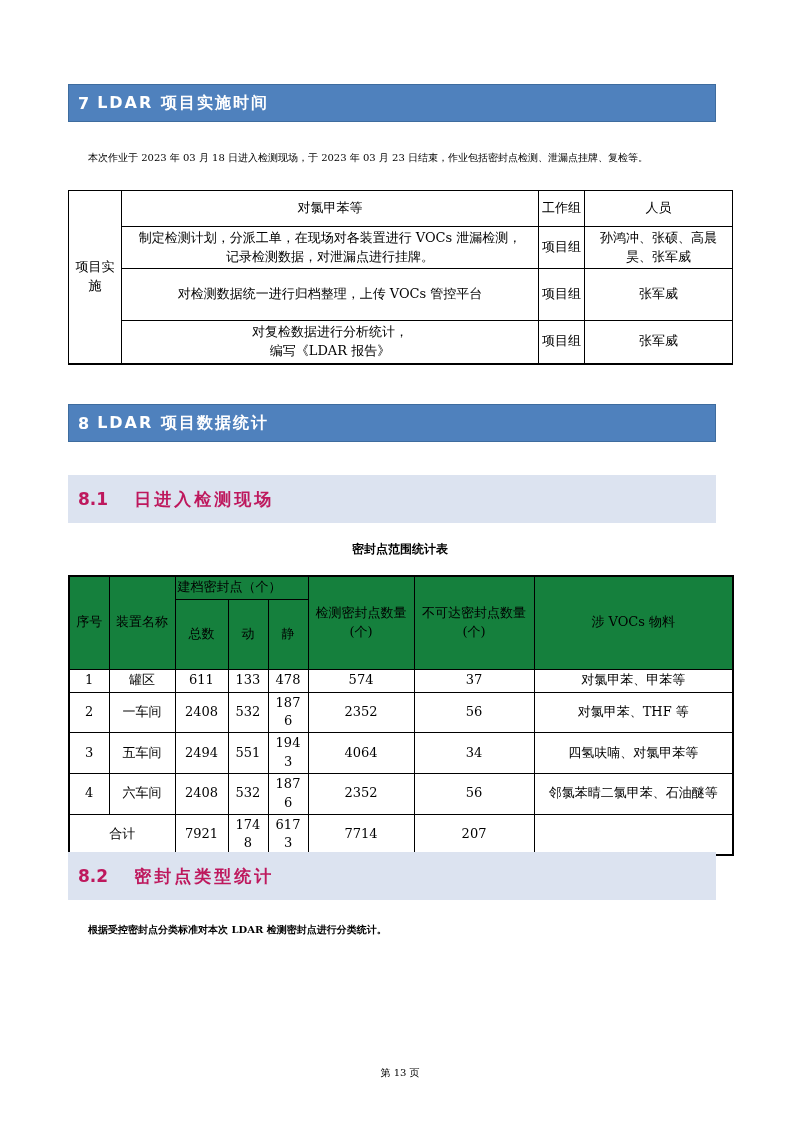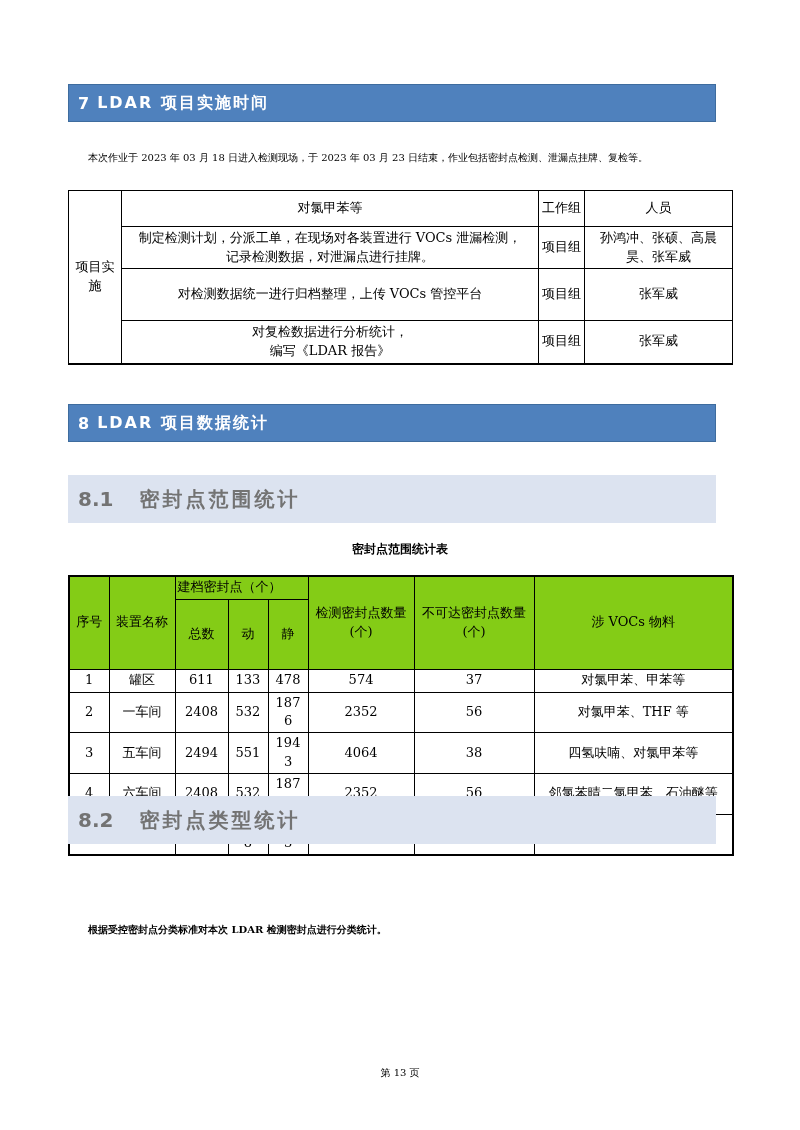--- a/index.html
+++ b/index.html
@@ -19,23 +19,23 @@
     font-family:"DejaVu Sans","Liberation Sans",sans-serif;
     font-weight:bold; font-size:16px;
   }
   .banner-blue .num { margin-left:9px; }
   .banner-blue .ttl { margin-left:8px; letter-spacing:2px; }
 
   
   .banner-light {
     left:68px; width:648px; height:48px;
     background:#dce3f0;
-    color:#737373; display:flex; align-items:center;
+    color:#be185d; display:flex; align-items:center;
     font-family:"DejaVu Sans","Liberation Sans",sans-serif;
-    font-weight:bold; font-size:20px;
+    font-weight:bold; font-size:17px;
   }
   .banner-light .num { margin-left:10px; }
   .banner-light .ttl { margin-left:26px; letter-spacing:3px; }
 
   .para {
     left:68px; width:664px;
     font-size:10px; line-height:1.55; text-align:justify;
   }
   .indent { text-indent:2em; }
 
@@ -60,21 +60,21 @@
     font-family:"DejaVu Sans","Liberation Sans",sans-serif;
     font-weight:bold; font-size:12px;
   }
 
   
   .t2 { left:68px; top:575px; width:664px; border:2px solid #000; }
   .t2 tr.h1 { height:23px; }
   .t2 tr.h2 { height:70px; }
   .t2 tr.dr { height:23px; }
   .t2 tr.tr { height:24px; }
-  .t2 .hd { background:#84cc16; }
+  .t2 .hd { background:#15803d; }
   .t2 .left { text-align:left; padding-left:2px; }
 
   .footer {
     left:0; top:1066px; width:800px; text-align:center;
     font-size:10px;
   }
 </style>
 </head>
 <body>
 
@@ -119,21 +119,21 @@
 </tbody>
   </table>
 
 <div class="abs banner-blue" style="top:404px;">
   <span class="num">8</span>
   <span class="ttl">LDAR 项目数据统计</span>
 </div>
 
 <div class="abs banner-light" style="top:475px;">
   <span class="num">8.1</span>
-  <span class="ttl">密封点范围统计</span>
+  <span class="ttl">日进入检测现场</span>
 </div>
 
 <div class="abs tbl-title" style="top:541px;">密封点范围统计表</div>
 
 <table class="abs t2">
   <colgroup>
     <col style="width:40px">
       <col style="width:66px">
       <col style="width:53px">
       <col style="width:40px">
@@ -176,21 +176,21 @@
     <td>56</td>
     <td>对氯甲苯、THF 等</td>
   </tr>
   <tr class="dr">
     <td>3</td>
     <td>五车间</td>
     <td>2494</td>
     <td>551</td>
     <td>1943</td>
     <td>4064</td>
-    <td>38</td>
+    <td>34</td>
     <td>四氢呋喃、对氯甲苯等</td>
   </tr>
   <tr class="dr">
     <td>4</td>
     <td>六车间</td>
     <td>2408</td>
     <td>532</td>
     <td>1876</td>
     <td>2352</td>
     <td>56</td>
@@ -201,20 +201,20 @@
     <td>7921</td>
     <td>1748</td>
     <td>6173</td>
     <td>7714</td>
     <td>207</td>
     <td></td>
   </tr>
 </tbody>
   </table>
 
-<div class="abs banner-light" style="top:796px;">
+<div class="abs banner-light" style="top:852px;">
   <span class="num">8.2</span>
   <span class="ttl">密封点类型统计</span>
 </div>
 
 <p class="abs para indent" style="top:912px;font-weight:bold;">根据受控密封点分类标准对本次 LDAR 检测密封点进行分类统计。</p>
 
 <div class="abs footer">第 13 页</div>
 
 </body></html>

